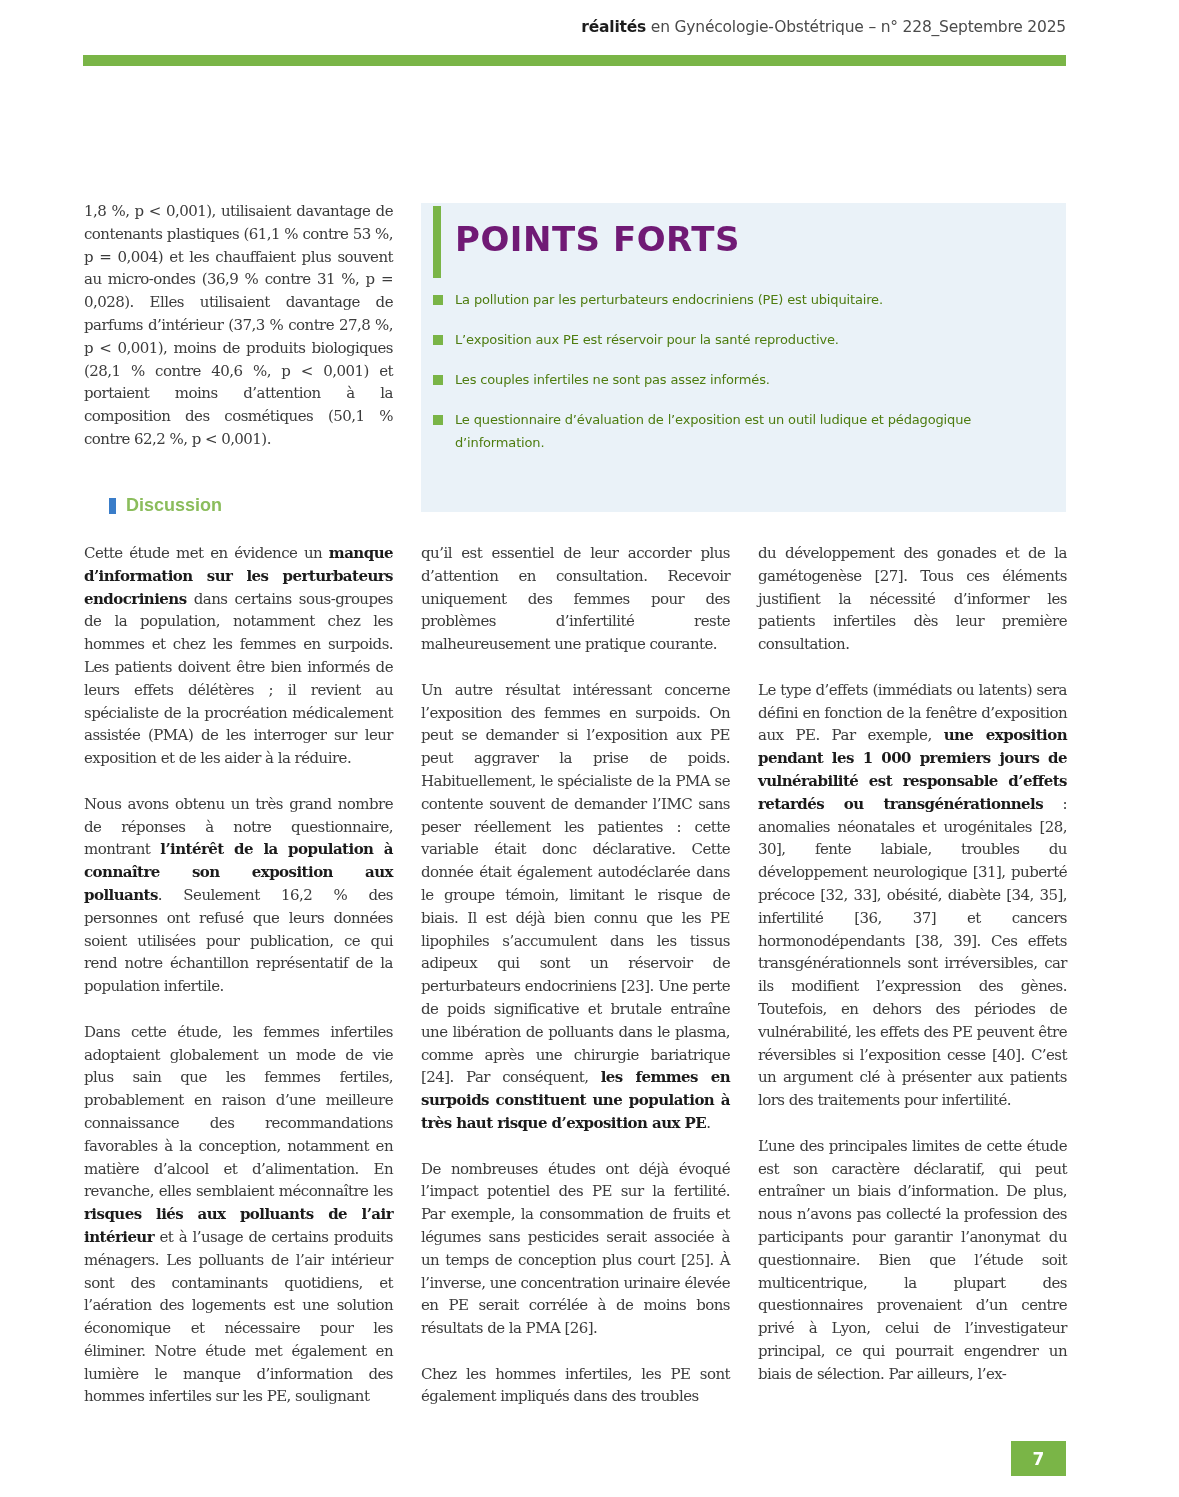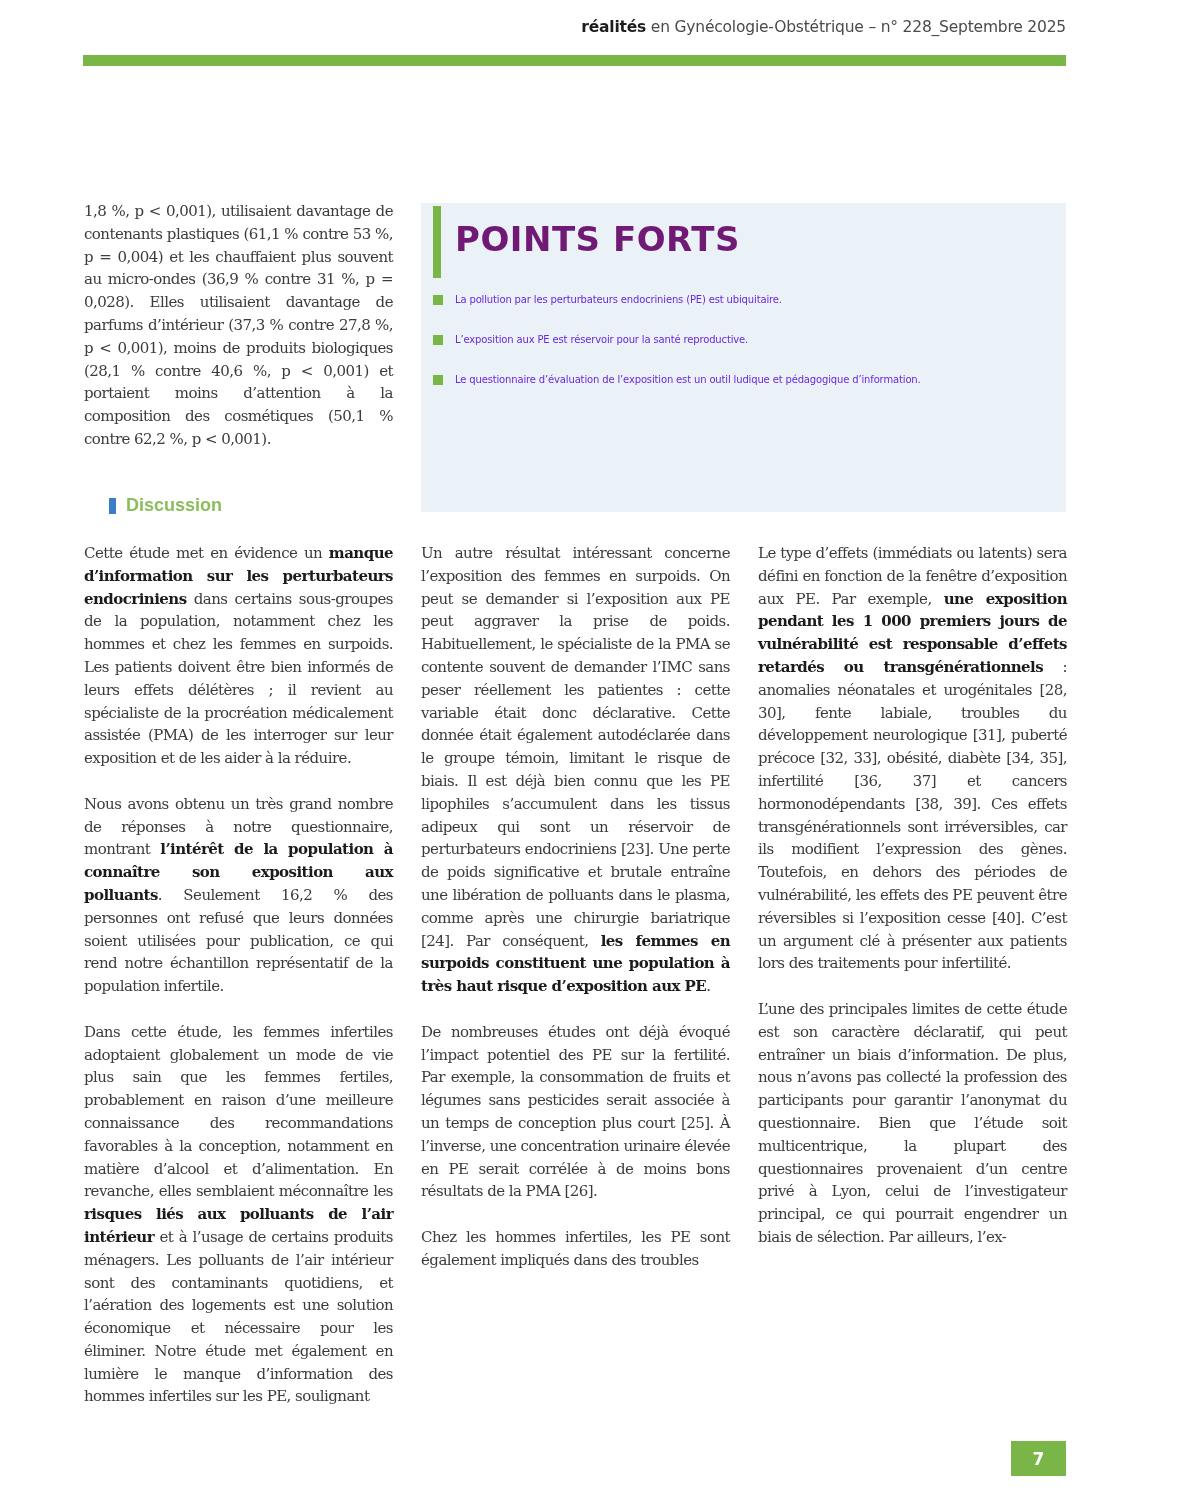--- a/index.html
+++ b/index.html
@@ -50,22 +50,22 @@
       position: absolute; left: 34px; top: 16px;
       font-family: "DejaVu Sans", sans-serif; font-weight: bold; font-size: 34px;
       color: #701a75; letter-spacing: 0.5px;
     }
     .key-points ul {
       list-style: none; margin: 0; padding: 0;
       position: absolute; left: 12px; top: 86px; width: 620px;
     }
     .key-points li {
       position: relative; padding-left: 22px; margin-bottom: 17.5px;
-      font-family: "DejaVu Sans", sans-serif; font-size: 10px; line-height: 22.5px;
-      color: #6d28d9; letter-spacing: -0.15px;
+      font-family: "DejaVu Sans", sans-serif; font-size: 13px; line-height: 22.5px;
+      color: #4d7c0f; letter-spacing: -0.15px;
     }
     .key-points li .bullet {
       position: absolute; left: 0; top: 6px; width: 10px; height: 10px; background: #7ab547;
     }
 
     .page-number {
       position: absolute; left: 1011px; top: 1441px; width: 55px; height: 35px;
       background: #7ab547; color: #ffffff;
       font-family: "DejaVu Sans", sans-serif; font-weight: bold; font-size: 17px;
       display: flex; align-items: center; justify-content: center;
@@ -82,39 +82,42 @@
 <div class="col col-1-top">
   <p>1,8 %, p &lt; 0,001), utilisaient davantage de contenants plastiques (61,1 % contre 53 %, p = 0,004) et les chauffaient plus souvent au micro-ondes (36,9 % contre 31 %, p = 0,028). Elles utilisaient davantage de parfums d’intérieur (37,3 % contre 27,8 %, p &lt; 0,001), moins de produits biologiques (28,1 % contre 40,6 %, p &lt; 0,001) et portaient moins d’attention à la composition des cosmétiques (50,1 % contre 62,2 %, p &lt; 0,001).</p>
 </div>
 
 <div class="key-points">
   <div class="accent"></div>
   <div class="title">POINTS FORTS</div>
   <ul>
     <li><span class="bullet"></span><span>La pollution par les perturbateurs endocriniens (PE) est ubiquitaire.</span></li>
     <li><span class="bullet"></span><span>L’exposition aux PE est réservoir pour la santé reproductive.</span></li>
+    <li><span class="bullet"></span><span>Les couples infertiles ne sont pas assez informés.</span></li>
     <li><span class="bullet"></span><span>Le questionnaire d’évaluation de l’exposition est un outil ludique et pédagogique d’information.</span></li>
   </ul>
 </div>
 
 <div class="section-heading">
   <span class="marker"></span>
   <span>Discussion</span>
 </div>
 
 <div class="col col-1">
   <p><span>Cette étude met en évidence un </span><b>manque d’information sur les perturbateurs endocriniens</b><span> dans certains sous-groupes de la population, notamment chez les hommes et chez les femmes en surpoids. Les patients doivent être bien informés de leurs effets délétères ; il revient au spécialiste de la procréation médicalement assistée (PMA) de les interroger sur leur exposition et de les aider à la réduire.</span></p>
   <p><span>Nous avons obtenu un très grand nombre de réponses à notre questionnaire, montrant </span><b>l’intérêt de la population à connaître son exposition aux polluants</b><span>. Seulement 16,2 % des personnes ont refusé que leurs données soient utilisées pour publication, ce qui rend notre échantillon représentatif de la population infertile.</span></p>
   <p><span>Dans cette étude, les femmes infertiles adoptaient globalement un mode de vie plus sain que les femmes fertiles, probablement en raison d’une meilleure connaissance des recommandations favorables à la conception, notamment en matière d’alcool et d’alimentation. En revanche, elles semblaient méconnaître les </span><b>risques liés aux polluants de l’air intérieur</b><span> et à l’usage de certains produits ménagers. Les polluants de l’air intérieur sont des contaminants quotidiens, et l’aération des logements est une solution économique et nécessaire pour les éliminer. Notre étude met également en lumière le manque d’information des hommes infertiles sur les PE, soulignant</span></p>
 </div>
 
 <div class="col col-2">
+  <p>qu’il est essentiel de leur accorder plus d’attention en consultation. Recevoir uniquement des femmes pour des problèmes d’infertilité reste malheureusement une pratique courante.</p>
   <p><span>Un autre résultat intéressant concerne l’exposition des femmes en surpoids. On peut se demander si l’exposition aux PE peut aggraver la prise de poids. Habituellement, le spécialiste de la PMA se contente souvent de demander l’IMC sans peser réellement les patientes : cette variable était donc déclarative. Cette donnée était également autodéclarée dans le groupe témoin, limitant le risque de biais. Il est déjà bien connu que les PE lipophiles s’accumulent dans les tissus adipeux qui sont un réservoir de perturbateurs endocriniens [23]. Une perte de poids significative et brutale entraîne une libération de polluants dans le plasma, comme après une chirurgie bariatrique [24]. Par conséquent, </span><b>les femmes en surpoids constituent une population à très haut risque d’exposition aux PE</b><span>.</span></p>
   <p>De nombreuses études ont déjà évoqué l’impact potentiel des PE sur la fertilité. Par exemple, la consommation de fruits et légumes sans pesticides serait associée à un temps de conception plus court [25]. À l’inverse, une concentration urinaire élevée en PE serait corrélée à de moins bons résultats de la PMA [26].</p>
   <p>Chez les hommes infertiles, les PE sont également impliqués dans des troubles</p>
 </div>
 
 <div class="col col-3">
+  <p>du développement des gonades et de la gamétogenèse [27]. Tous ces éléments justifient la nécessité d’informer les patients infertiles dès leur première consultation.</p>
   <p><span>Le type d’effets (immédiats ou latents) sera défini en fonction de la fenêtre d’exposition aux PE. Par exemple, </span><b>une exposition pendant les 1 000 premiers jours de vulnérabilité est responsable d’effets retardés ou transgénérationnels</b><span> : anomalies néonatales et urogénitales [28, 30], fente labiale, troubles du développement neurologique [31], puberté précoce [32, 33], obésité, diabète [34, 35], infertilité [36, 37] et cancers hormonodépendants [38, 39]. Ces effets transgénérationnels sont irréversibles, car ils modifient l’expression des gènes. Toutefois, en dehors des périodes de vulnérabilité, les effets des PE peuvent être réversibles si l’exposition cesse [40]. C’est un argument clé à présenter aux patients lors des traitements pour infertilité.</span></p>
   <p>L’une des principales limites de cette étude est son caractère déclaratif, qui peut entraîner un biais d’information. De plus, nous n’avons pas collecté la profession des participants pour garantir l’anonymat du questionnaire. Bien que l’étude soit multicentrique, la plupart des questionnaires provenaient d’un centre privé à Lyon, celui de l’investigateur principal, ce qui pourrait engendrer un biais de sélection. Par ailleurs, l’ex-</p>
 </div>
 
 <div class="page-number">7</div>
 
 </body></html>

